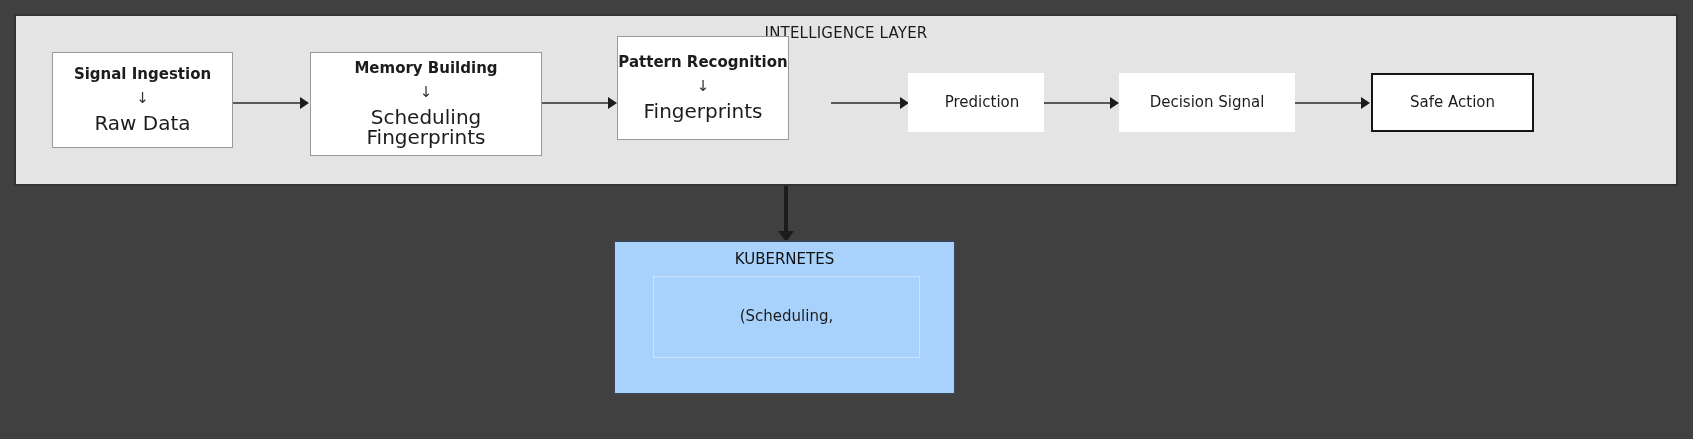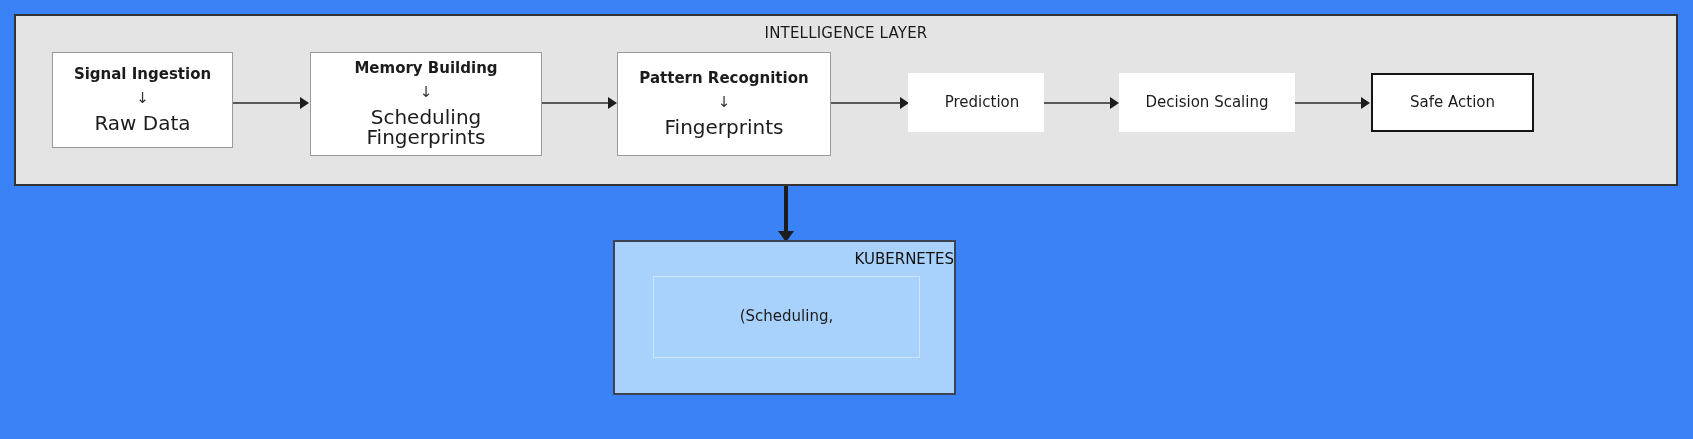--- a/index.html
+++ b/index.html
@@ -8,21 +8,21 @@
     background: #ffffff;
   }
   body {
     font-family: "DejaVu Sans", "Liberation Sans", sans-serif;
     color: #222222;
   }
   #canvas {
     position: relative;
     width: 1693px;
     height: 439px;
-    background: #3b82f6;
+    background: #404040;
     overflow: hidden;
   }
 
   
   .layer-box {
     position: absolute;
     left: 14px;
     top: 14px;
     width: 1664px;
     height: 172px;
@@ -125,21 +125,21 @@
     height: 167px;
     background: #a8d2fc;
     border: 2px solid #3b4450;
     box-sizing: border-box;
   }
   .k8s-title {
     position: absolute;
     left: 0;
     top: 8px;
     width: 100%;
-    text-align: right;
+    text-align: center;
     font-size: 15px;
     color: #111111;
   }
   .k8s-inner {
     position: absolute;
     left: 40px;
     top: 37px;
     width: 290px;
     height: 87px;
     border: 1px solid #cfe3f8;
@@ -176,38 +176,38 @@
 
   <div class="node thin" style="left:310px; top:52px; width:232px; height:104px;">
     <div class="n-title">Memory Building</div>
     <div class="n-arrow">↓</div>
     <div class="n-sub">Scheduling Fingerprints</div>
   </div>
 
   <div class="h-conn" style="left:542px; top:102px; width:68px;"></div>
   <div class="h-head" style="left:608px; top:97px;"></div>
 
-  <div class="node thin" style="left:617px; top:52px; width:214px; height:104px;">
+  <div class="node thin" style="left:617px; top:36px; width:172px; height:104px;">
     <div class="n-title">Pattern Recognition</div>
     <div class="n-arrow">↓</div>
     <div class="n-sub">Fingerprints</div>
   </div>
 
   <div class="h-conn" style="left:831px; top:102px; width:72px;"></div>
   <div class="h-head" style="left:900px; top:97px;"></div>
 
   <div class="node plain" style="left:908px; top:73px; width:136px; height:59px;padding-left:12px;">
     <div class="n-single">Prediction</div>
   </div>
 
   <div class="h-conn" style="left:1044px; top:102px; width:68px;"></div>
   <div class="h-head" style="left:1110px; top:97px;"></div>
 
   <div class="node plain" style="left:1119px; top:73px; width:176px; height:59px;">
-    <div class="n-single">Decision Scaling</div>
+    <div class="n-single">Decision Signal</div>
   </div>
 
   <div class="h-conn" style="left:1295px; top:102px; width:68px;"></div>
   <div class="h-head" style="left:1361px; top:97px;"></div>
 
   <div class="node bold" style="left:1371px; top:73px; width:163px; height:59px;">
     <div class="n-single">Safe Action</div>
   </div>
 
   <div class="v-conn" style="left:784px; top:186px; height:48px;"></div>

